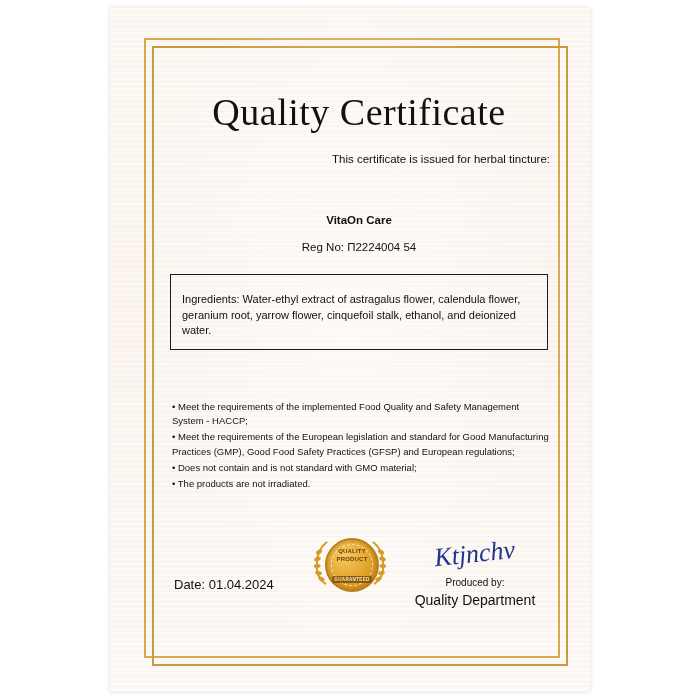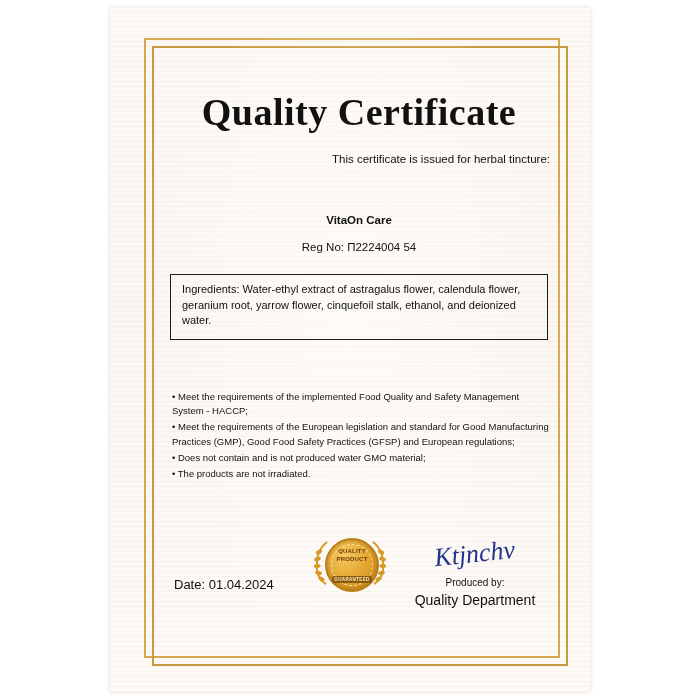--- a/index.html
+++ b/index.html
@@ -71,21 +71,21 @@
     top: 52px;
     width: 382px;
     height: 588px;
     z-index: 3;
   }
 
   .title {
     text-align: center;
     font-family: "Liberation Serif", serif;
     font-size: 38px;
-    font-weight: 700;
+    font-weight: 400;
     color: #111111;
     letter-spacing: 0.5px;
     margin-top: 30px;
   }
 
   .subtitle {
     text-align: right;
     font-size: 11.5px;
     color: #111111;
     margin-top: 19px;
@@ -102,21 +102,21 @@
   }
   .reg-no {
     font-size: 11.5px;
     color: #111111;
     margin-top: 15px;
   }
 
   .ingredients-box {
     margin: 21px 2px 0 2px;
     border: 1px solid #1b1b1b;
-    padding: 7px 11px 10px 11px;
+    padding: 17px 11px 10px 11px;
     font-size: 11px;
     line-height: 1.42;
     color: #111111;
   }
 
   .exclusive {
     text-align: center;
     font-size: 11.5px;
     color: #111111;
     margin-top: 24px;
@@ -253,21 +253,21 @@
         <div class="product-name">VitaOn Care</div>
         <div class="reg-no">Reg No: П2224004 54</div>
       </div>
 
       <div class="ingredients-box">Ingredients: Water-ethyl extract of astragalus flower, calendula flower, geranium root, yarrow flower, cinquefoil stalk, ethanol, and deionized water.</div>
 
 
       <div class="bullets">
         <div class="b">• Meet the requirements of the implemented Food Quality and Safety Management System - HACCP;</div>
         <div class="b">• Meet the requirements of the European legislation and standard for Good Manufacturing Practices (GMP), Good Food Safety Practices (GFSP) and European regulations;</div>
-        <div class="b">• Does not contain and is not produced water GMO material;</div>
+        <div class="b">• Does not contain and is not standard with GMO material;</div>
         <div class="b">• The products are not irradiated.</div>
       </div>
 
       <div class="footer">
 
         <div class="date">Date: 01.04.2024</div>
 
         <div class="seal">
           <svg class="laurel left" viewBox="0 0 16 46">
             <path d="M14 2 C6 8, 3 18, 4 30 C5 38, 9 42, 13 44" stroke="#d79a24" stroke-width="2" fill="none"></path>

